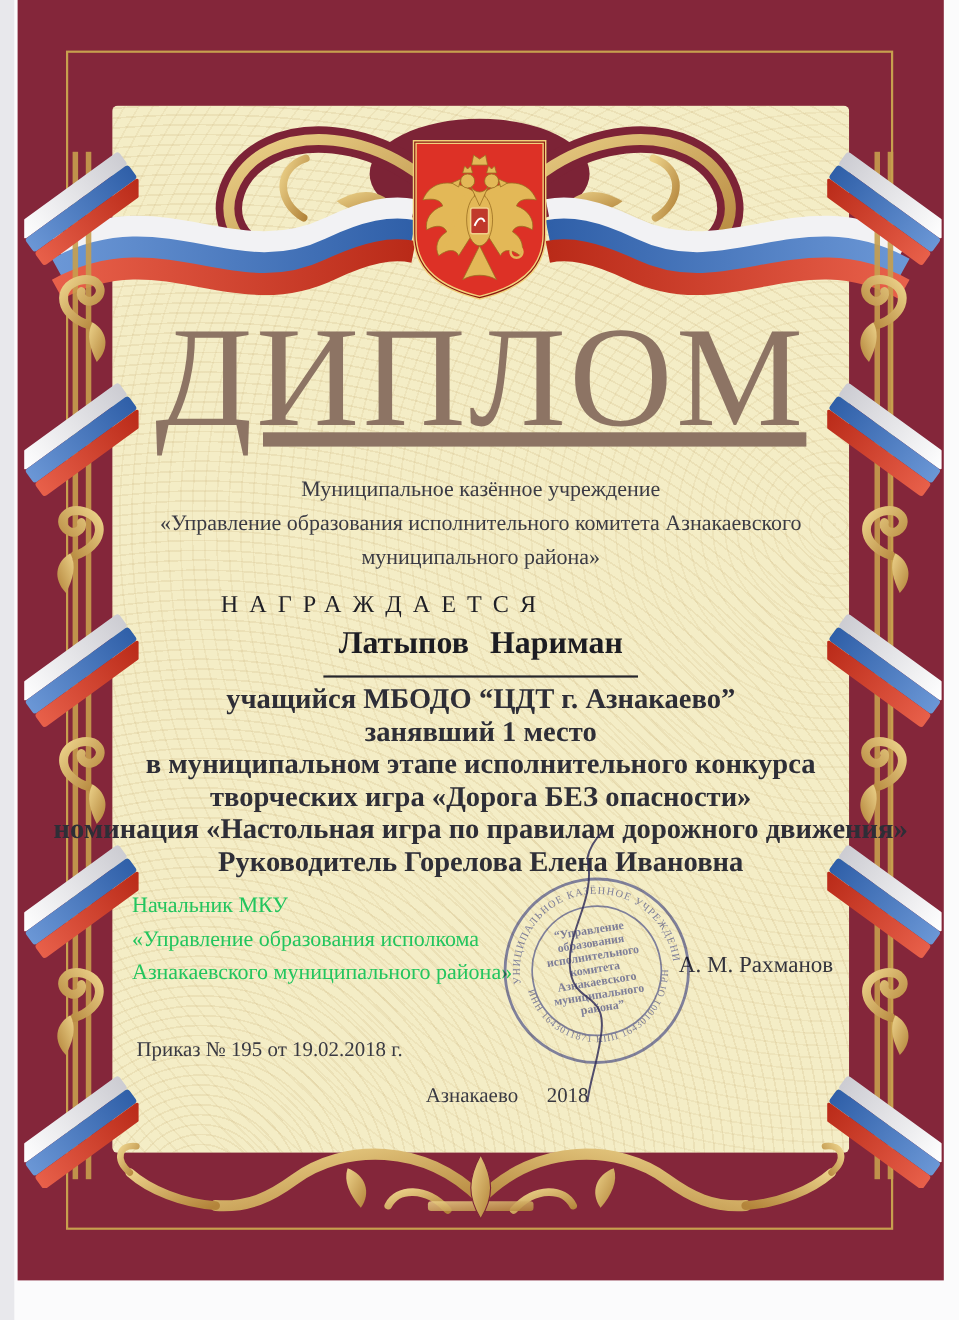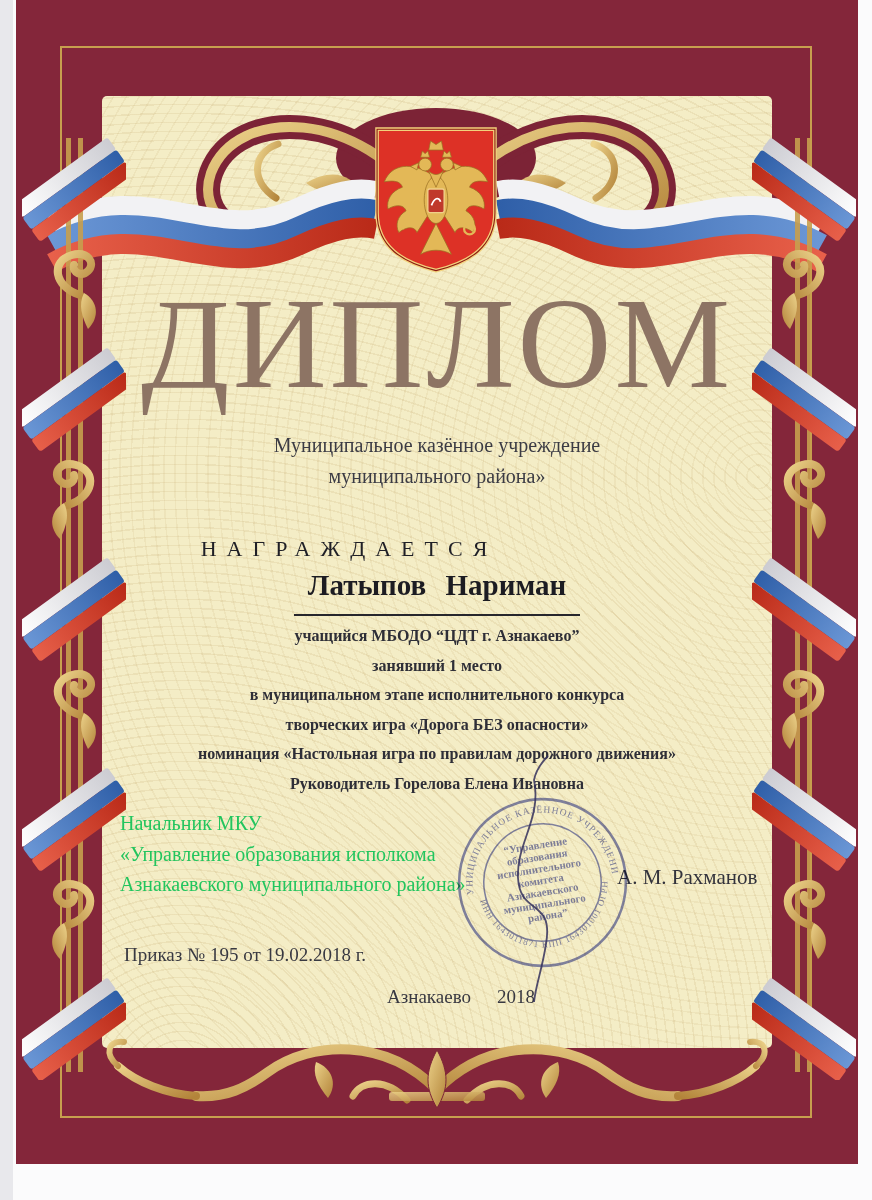--- a/index.html
+++ b/index.html
@@ -25,37 +25,38 @@
       repeating-radial-gradient(circle at 98% 40%, rgba(190,160,100,.12) 0 1.5px, transparent 1.5px 11px),
       #f4edc6;
   }
   .deco{z-index:3;pointer-events:none;}
   .coat{z-index:4;}
   .content{inset:0;z-index:5;}
   .title{
     left:0;width:842px;top:278px;text-align:center;
     font-size:130px;line-height:1;letter-spacing:3px;font-weight:normal;
     color:#8d7464;
+    text-decoration:underline;
   }
   .issuer{
     left:0;width:842px;top:430px;text-align:center;
     font-size:20px;line-height:31px;color:#3b3b44;
   }
   .award-label{
     left:0;width:666px;top:536px;text-align:center;
     font-size:22px;letter-spacing:10px;color:#1f1f26;
   }
   .recipient-wrap{left:0;width:842px;top:569px;text-align:center;}
   .recipient{
     display:inline-block;font-size:29px;font-weight:bold;color:#1c1c22;
     word-spacing:12px;border-bottom:2.5px solid #26262c;padding:0 14px 12px 14px;
   }
   .details{
     left:0;width:842px;top:621px;text-align:center;
-    font-size:16px;font-weight:bold;line-height:29.5px;color:#2e2e37;
+    font-size:26px;font-weight:bold;line-height:29.5px;color:#2e2e37;
   }
   .sig-block{
     left:104px;top:808px;font-size:20px;line-height:30.5px;color:#22c55e;
   }
   .signer-name{left:601px;top:865px;font-size:21px;color:#33333c;}
   .order-line{left:108px;top:944px;font-size:19px;color:#393942;}
   .place-year{
     left:0;width:842px;top:986px;text-align:center;padding-left:24px;
     font-size:19px;color:#393942;
   }
@@ -213,20 +214,21 @@
     </g>
     <rect x="66" y="74" width="18" height="26" rx="2" fill="#c0392b" stroke="#f0d08a" stroke-width="1.5"></rect>
     <path d="M70,92 c3,-8 8,-10 10,-4" stroke="#ffffff" stroke-width="2" fill="none"></path>
   </svg>
 
   <div class="abs content">
     <div class="abs title">ДИПЛОМ</div>
 
     <div class="abs issuer">
       <div>Муниципальное казённое учреждение</div>
+      <div>«Управление образования исполнительного комитета Азнакаевского</div>
       <div>муниципального района»</div>
     </div>
 
     <div class="abs award-label">НАГРАЖДАЕТСЯ</div>
 
     <div class="abs recipient-wrap">
       <span class="recipient">Латыпов Нариман</span>
     </div>
 
     <div class="abs details">

